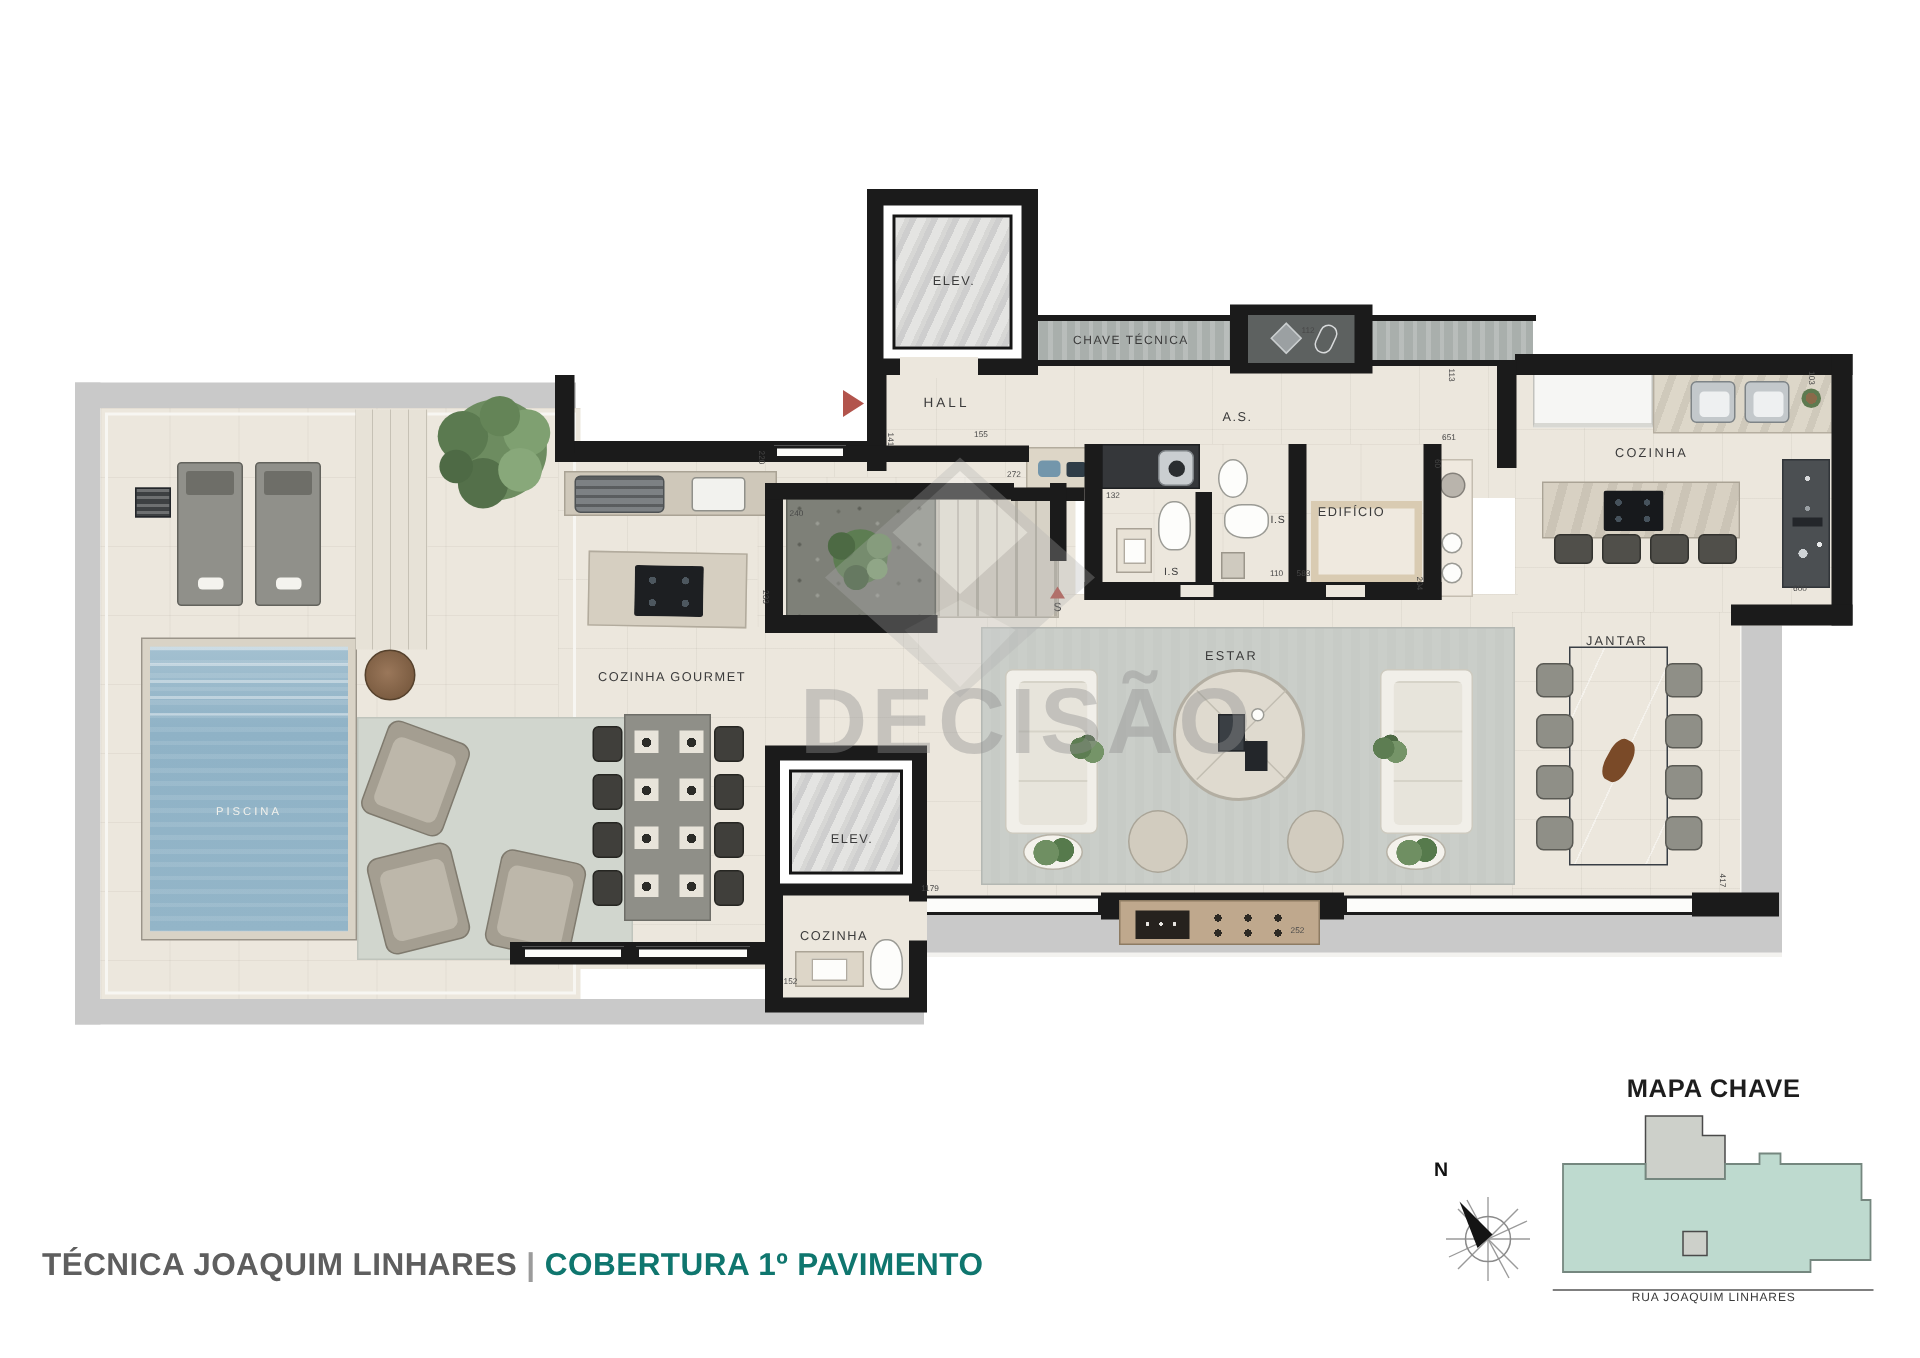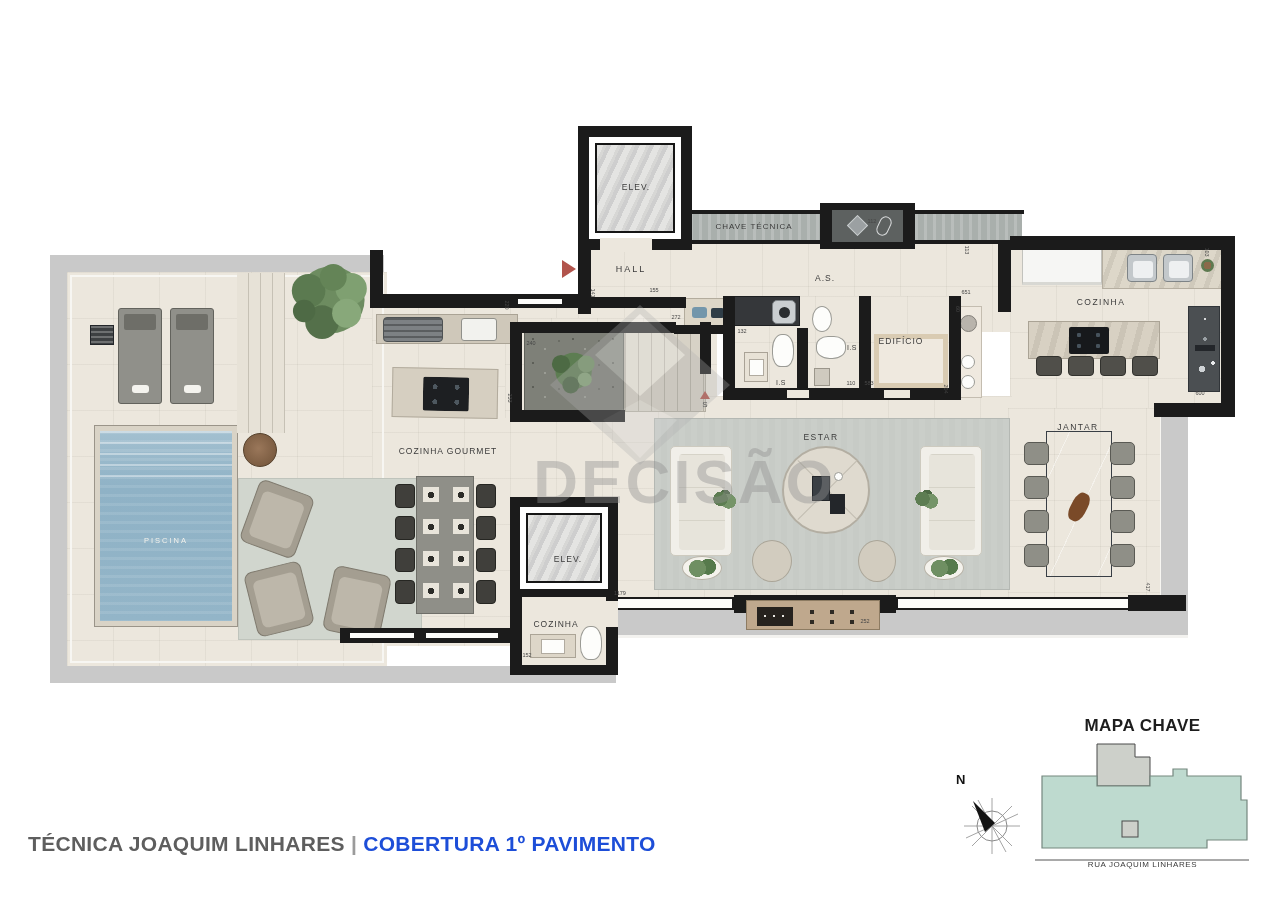--- a/index.html
+++ b/index.html
@@ -314,21 +314,21 @@
   <svg class="abs" style="left:545px;top:300px;width:190px;height:170px;opacity:.30;pointer-events:none;" viewBox="0 0 190 170">
     <polygon points="95,5 185,85 95,165 5,85" fill="#b0b0b0"></polygon>
     <polygon points="95,14 140,55 95,96 50,55" fill="#ffffff" opacity=".9"></polygon>
     <polygon points="95,100 132,120 95,158 58,120" fill="#d8d8d8" opacity=".8"></polygon>
   </svg>
   <div class="wm-brand">DECISÃO</div>
 
   <div class="footer-title">
     <span style="color:#5e5e5e;">TÉCNICA JOAQUIM LINHARES</span>
     <span style="color:#9b9b9b;">|</span>
-    <span style="color:#1d4ed8;">COBERTURA 1º PAVIMENTO</span>
+    <span style="color:#0f766e;">COBERTURA 1º PAVIMENTO</span>
   </div>
 
   <div class="keymap-title">MAPA CHAVE</div>
   <svg class="abs" style="left:1035px;top:736px;width:215px;height:130px;" viewBox="0 0 215 130">
     <polygon points="62,8 100,8 100,21 115,21 115,50 62,50" fill="#cdd0ca" stroke="#4a4a4a" stroke-width="1"></polygon>
     <polygon points="7,40 62,40 62,50 115,50 115,40 138,40 138,33 152,33 152,40 206,40 206,64 212,64 212,104 172,104 172,112 7,112" fill="#bedacf" stroke="#75877f" stroke-width="1.2"></polygon>
     <rect x="87" y="85" width="16" height="16" fill="#cdd0ca" stroke="#4a4a4a" stroke-width="1"></rect>
     <line x1="0" y1="124" x2="214" y2="124" stroke="#555" stroke-width="1"></line>
   </svg>
   <div class="street-label">RUA JOAQUIM LINHARES</div>

